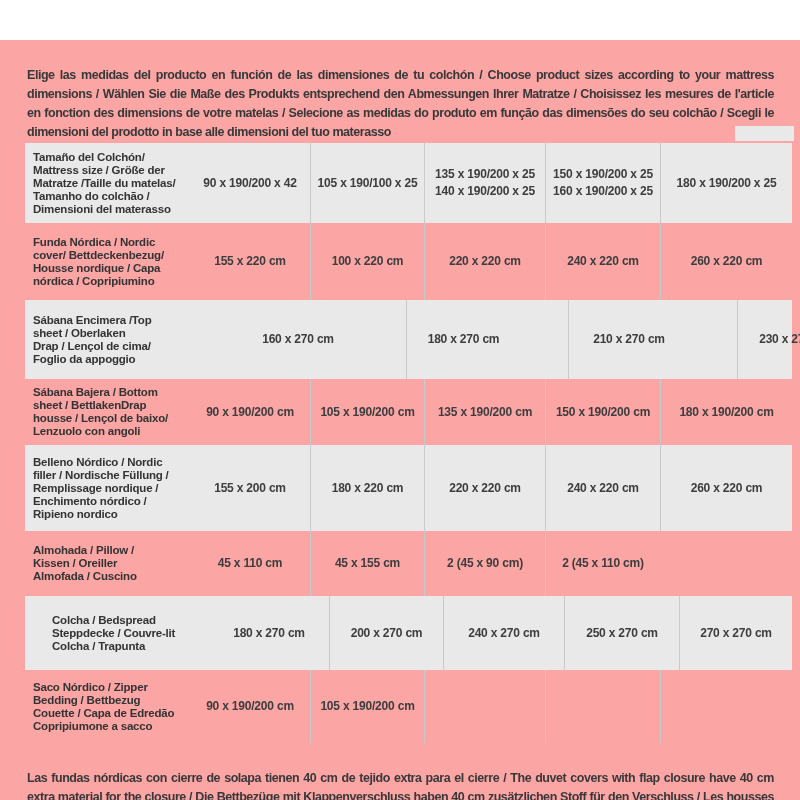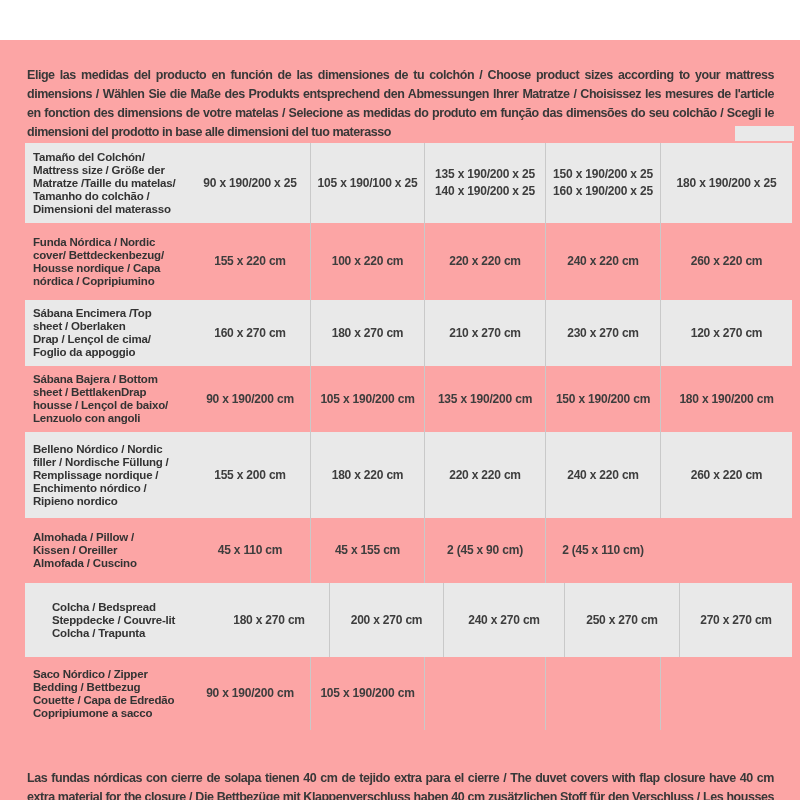--- a/index.html
+++ b/index.html
@@ -37,21 +37,21 @@
     position:absolute;
     left:25px;top:103px;width:767px;
   }
   .trow{
     display:grid;
     grid-template-columns:165px 120px 114px 121px 115px 1fr;
   }
   .trow.gray{background:#e9e9e9;}
   .r1{height:80px;}
   .r2{height:77px;}
-  .r3{height:66px;}
+  .r3{height:79px;gap:48px;}
   .r4{height:66px;}
   .r5{height:86px;}
   .r6{height:65px;}
   .r7{height:74px;padding-left:19px;}
   .r8{height:73px;}
   .cell-label{
     display:flex;align-items:center;
     padding-left:8px;padding-right:4px;
     font-size:11.5px;line-height:13px;font-weight:700;
     letter-spacing:-0.2px;
@@ -78,21 +78,21 @@
   <div class="corner-box"></div>
 
   <div class="sizes-table">
 
     <div class="trow gray r1">
       <div class="cell-label">Tamaño del Colchón/
 Mattress size / Größe der
 Matratze /Taille du matelas/
 Tamanho do colchão /
 Dimensioni del materasso</div>
-      <div class="cell-val">90 x 190/200 x 25</div>
+      <div class="cell-val">90 x 190/200 x 42</div>
       <div class="cell-val b">105 x 190/100 x 25</div>
       <div class="cell-val b">135 x 190/200 x 25
 140 x 190/200 x 25</div>
       <div class="cell-val b">150 x 190/200 x 25
 160 x 190/200 x 25</div>
       <div class="cell-val b">180 x 190/200 x 25</div>
     </div>
 
     <div class="trow r2">
       <div class="cell-label">Funda Nórdica /  Nordic

